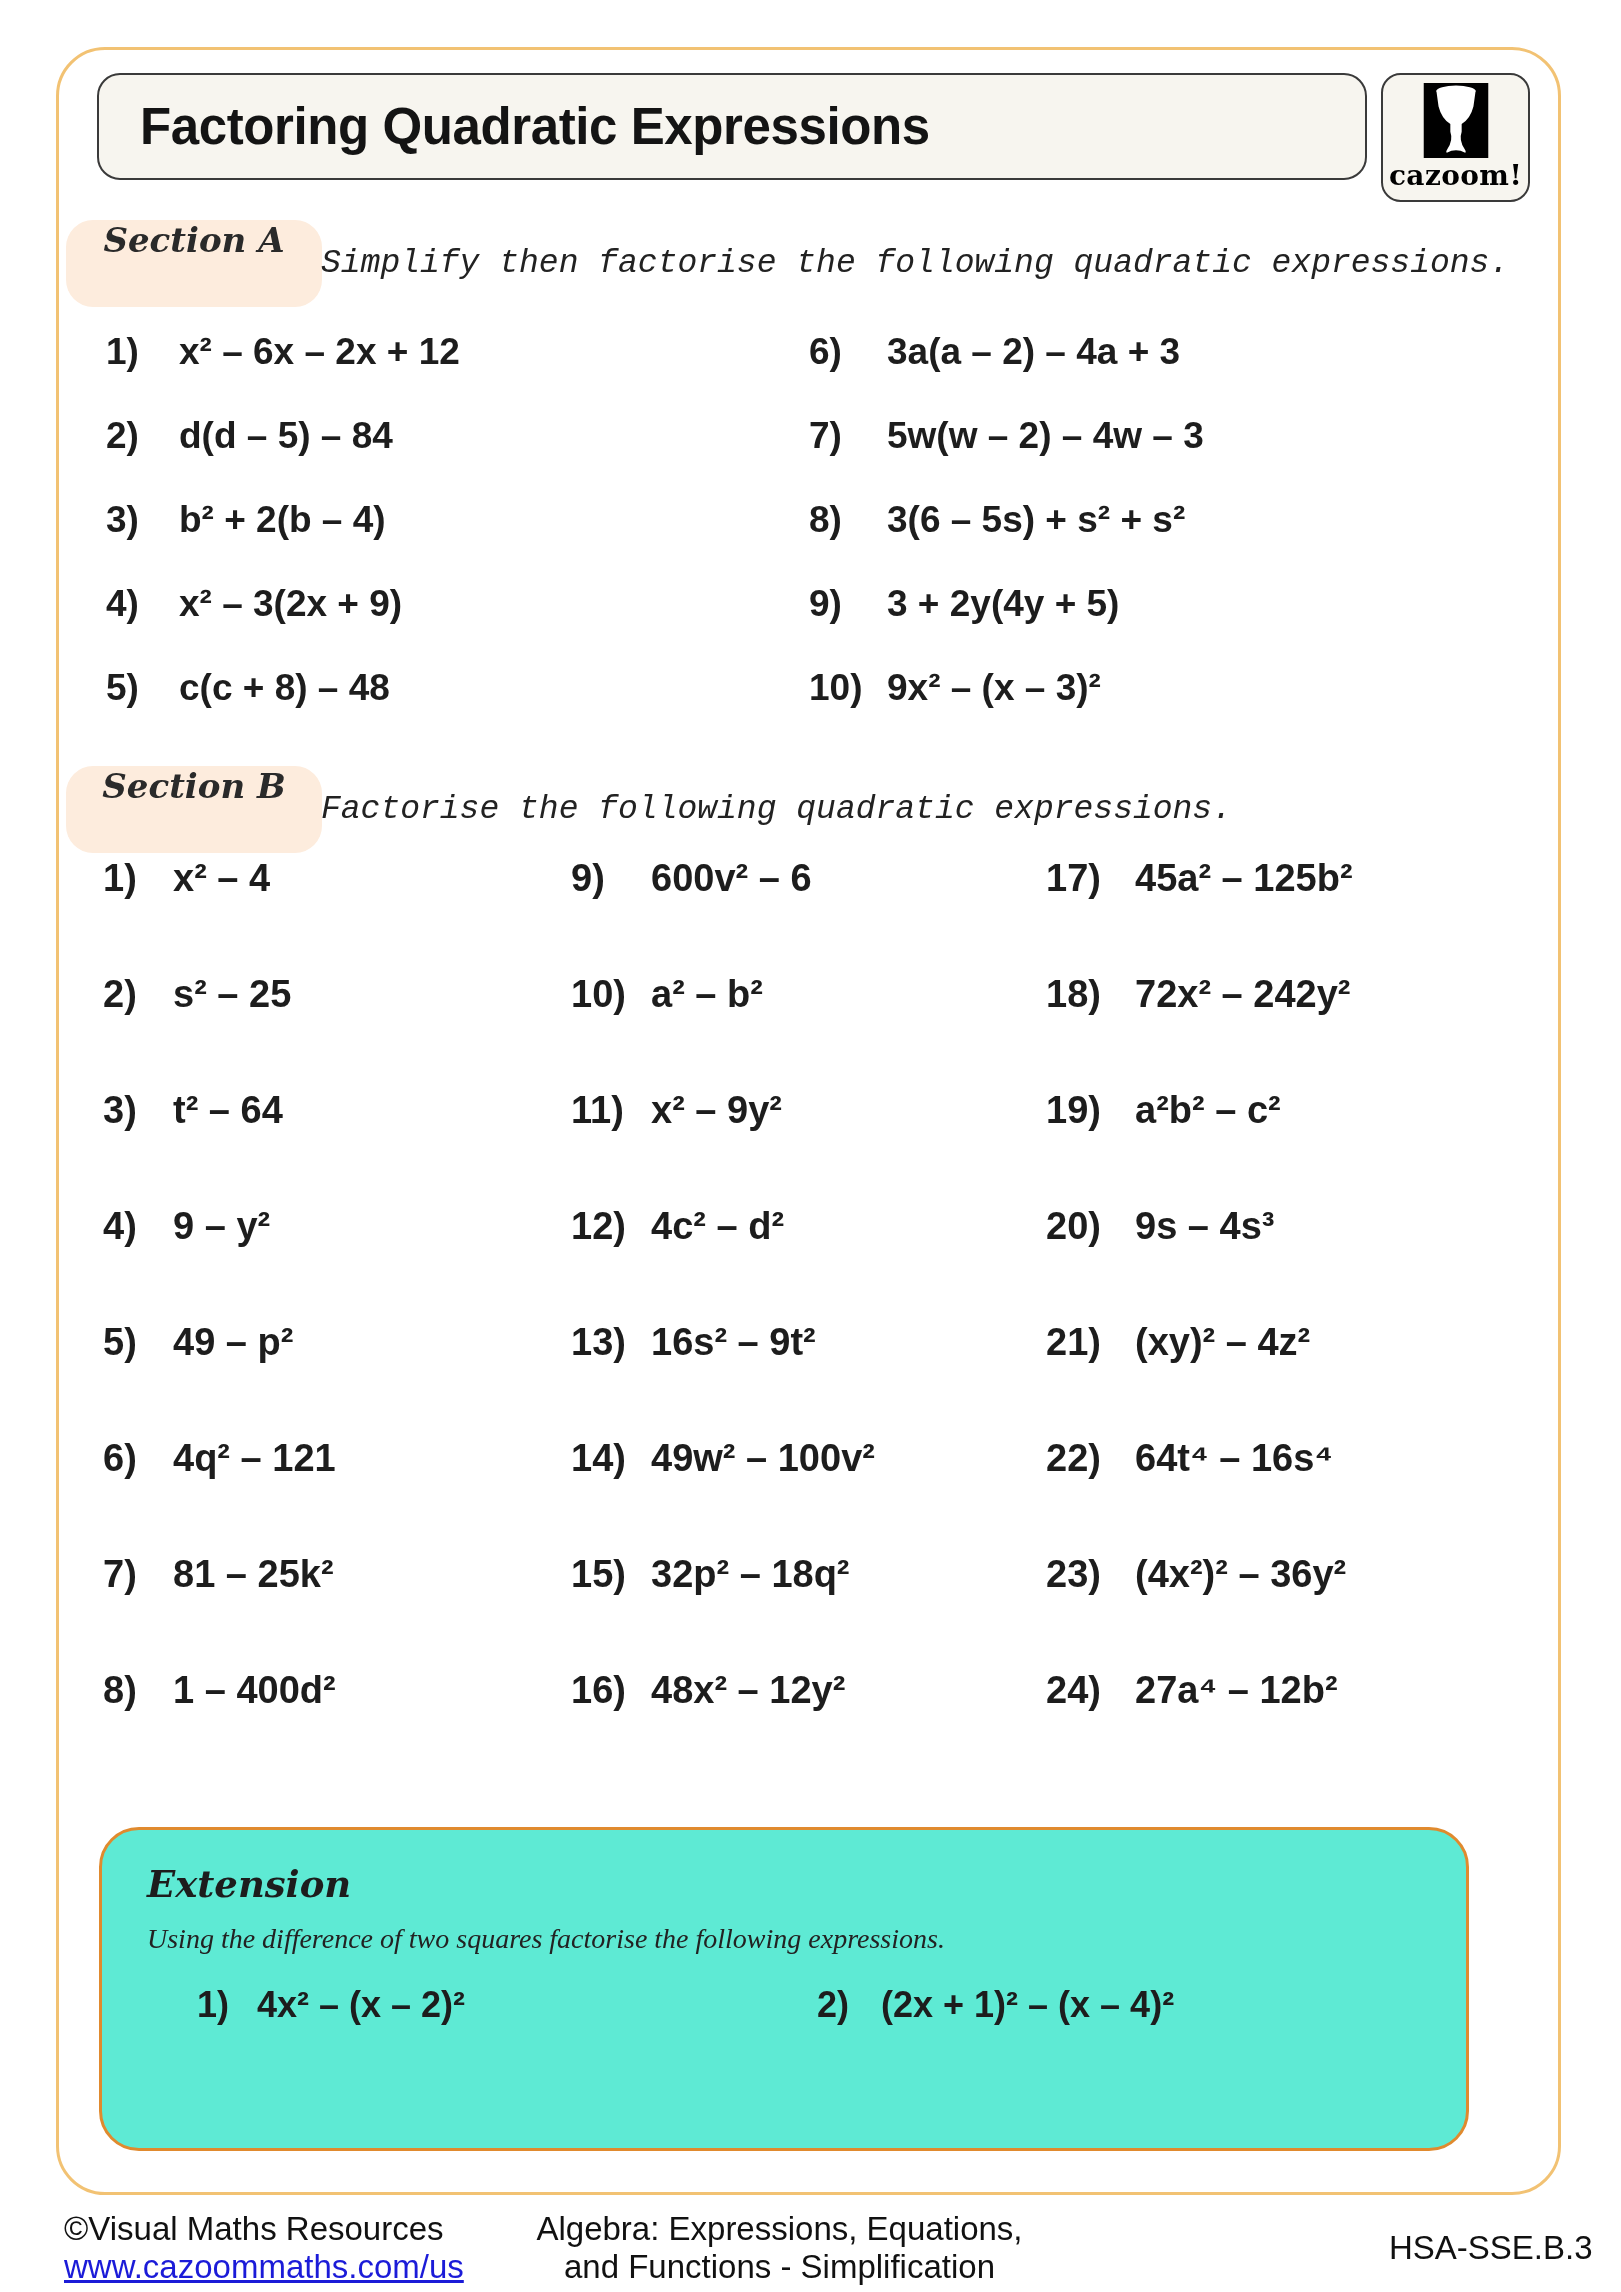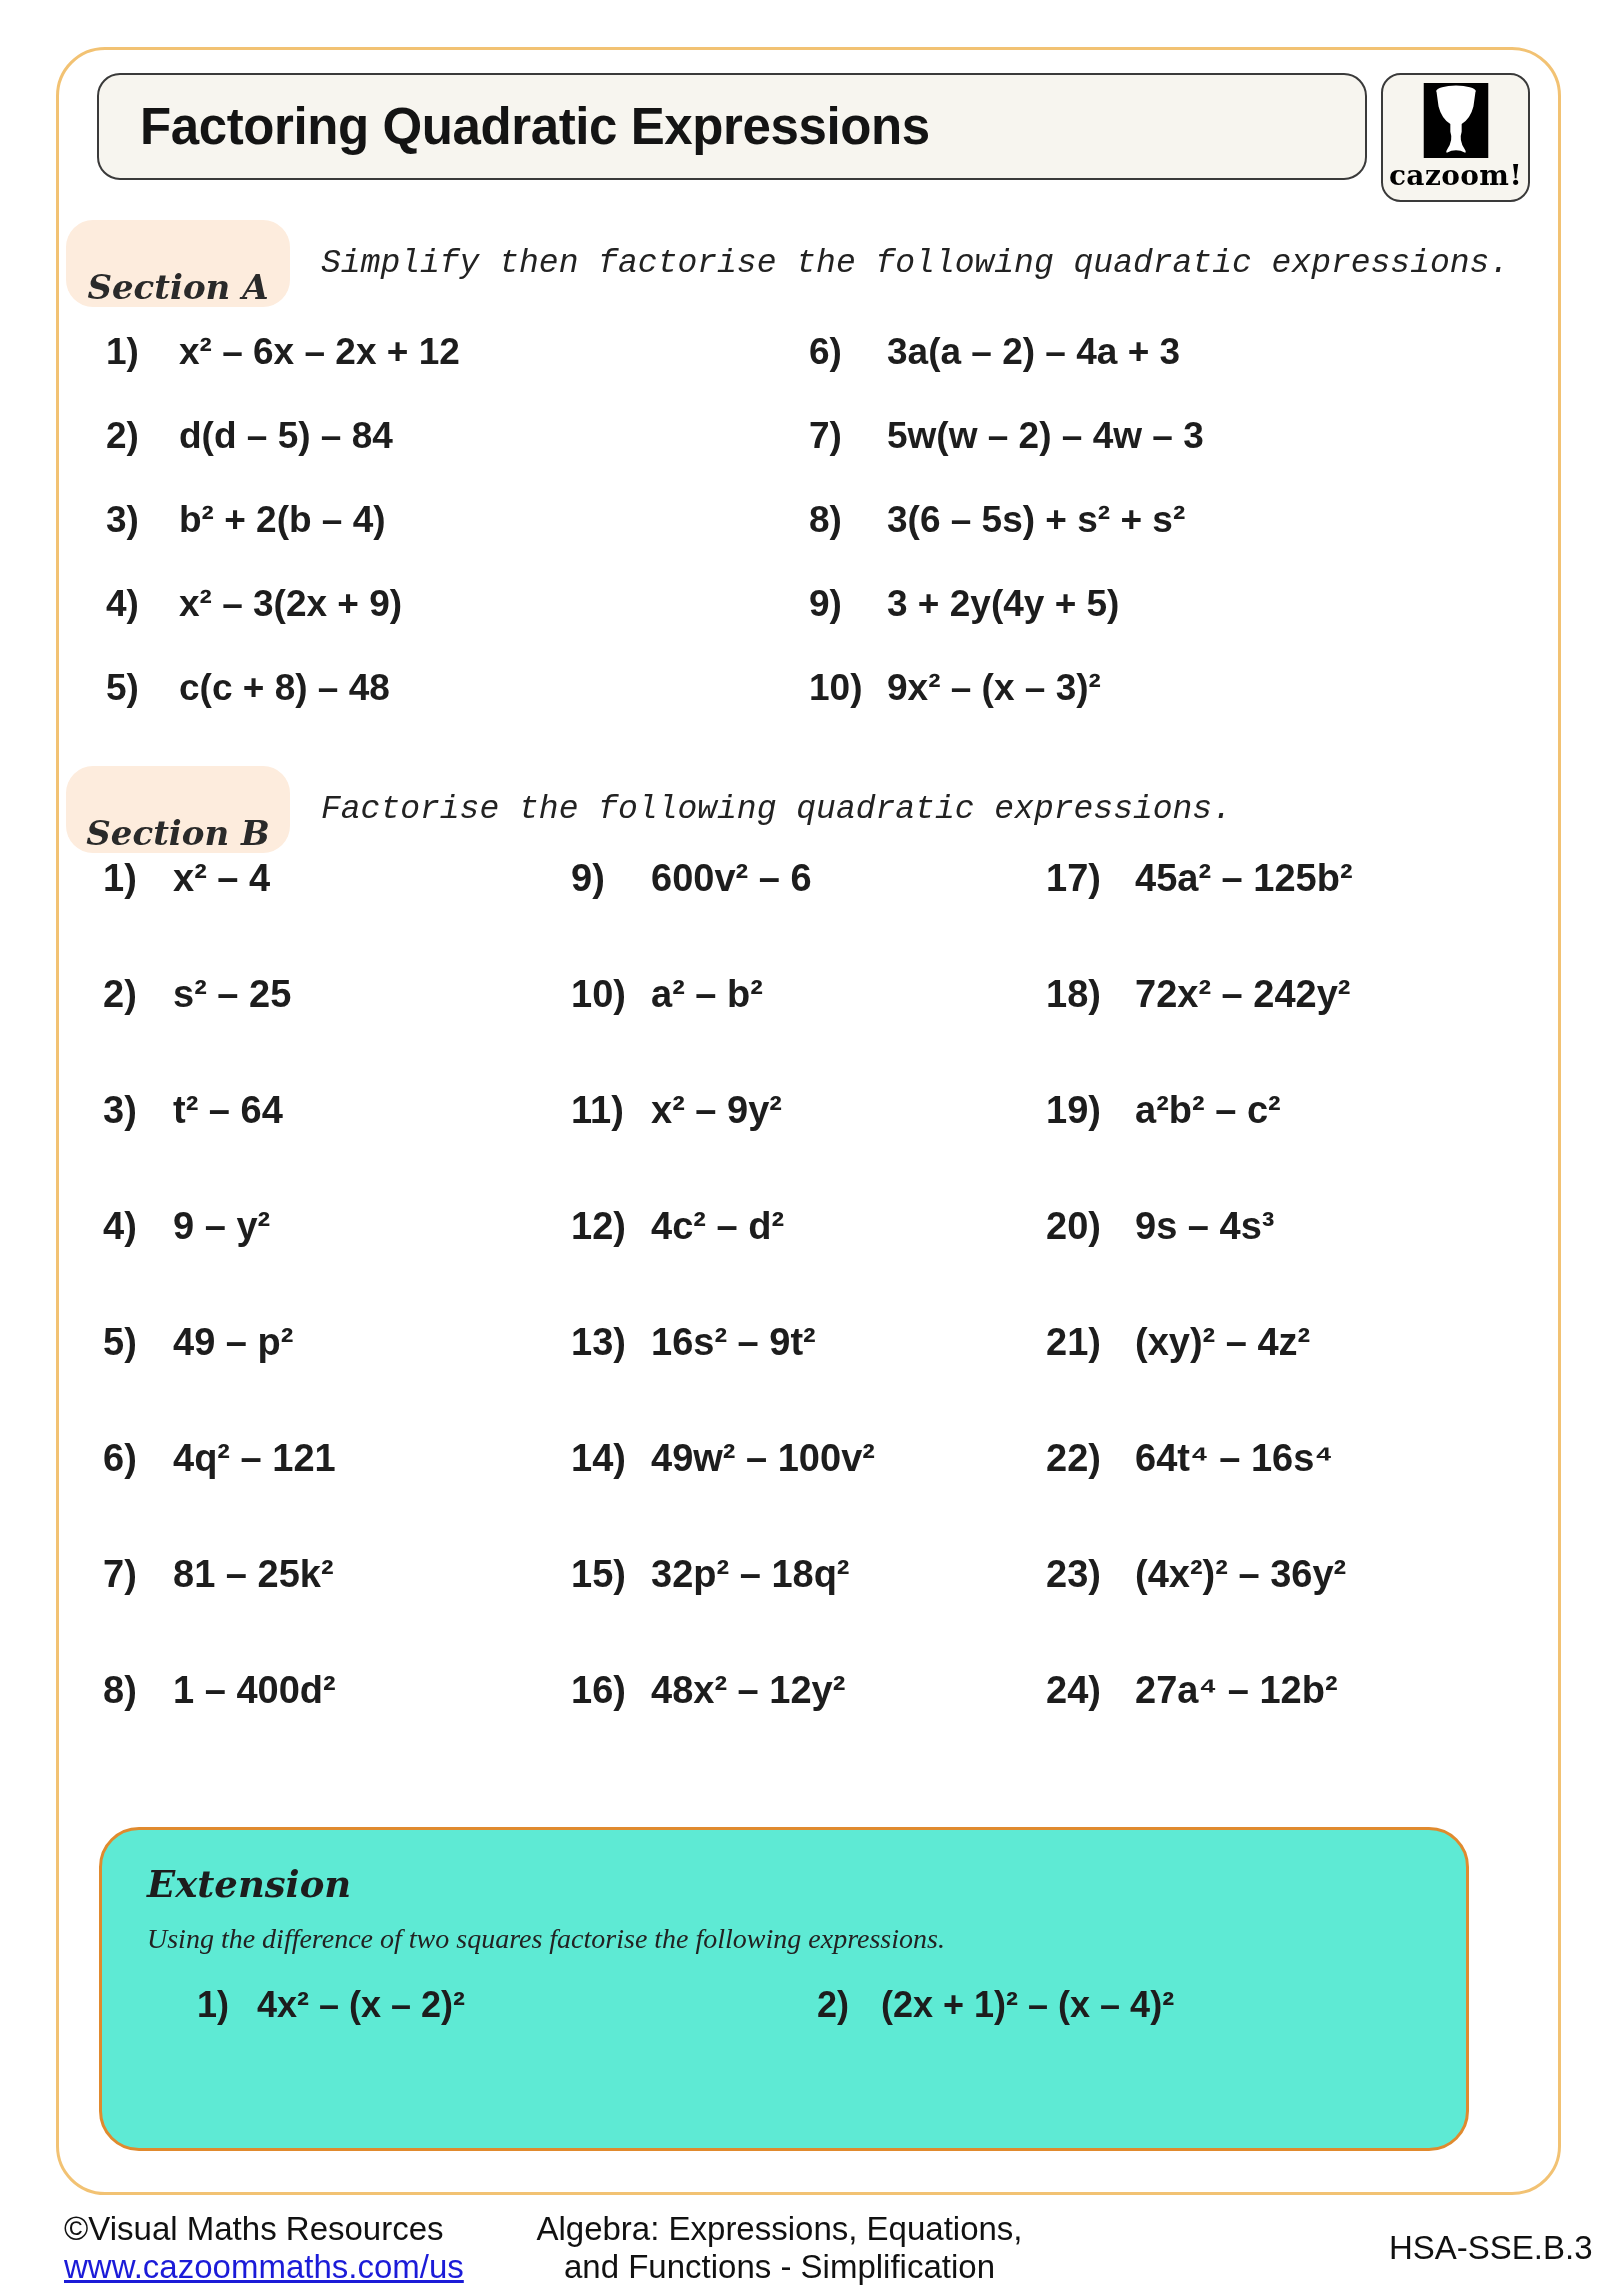--- a/index.html
+++ b/index.html
@@ -41,24 +41,24 @@
   }
   .logo-square { width:66px; height:75px; }
   .logo-text {
     font-family:"DejaVu Serif", serif;
     font-weight:bold; font-size:28px; color:#000; letter-spacing:0.4px;
     margin-top:1.8px;
   }
 
   
   .section-label {
-    width:224px; height:87px;
+    width:256px; height:87px;
     background:#fdecdd;
     border-radius:27px;
-    display:flex; align-items:flex-end; justify-content:center;
+    display:flex; align-items:flex-start; justify-content:center;
     font-family:"DejaVu Serif", serif;
     font-style:italic; font-weight:bold; font-size:34px; color:#2a2a2a;
   }
   .section-instr {
     height:87px; display:flex; align-items:center;
     font-family:Liberation Mono, monospace;
     font-style:italic; font-size:33px; color:#222;
   }
 
   

